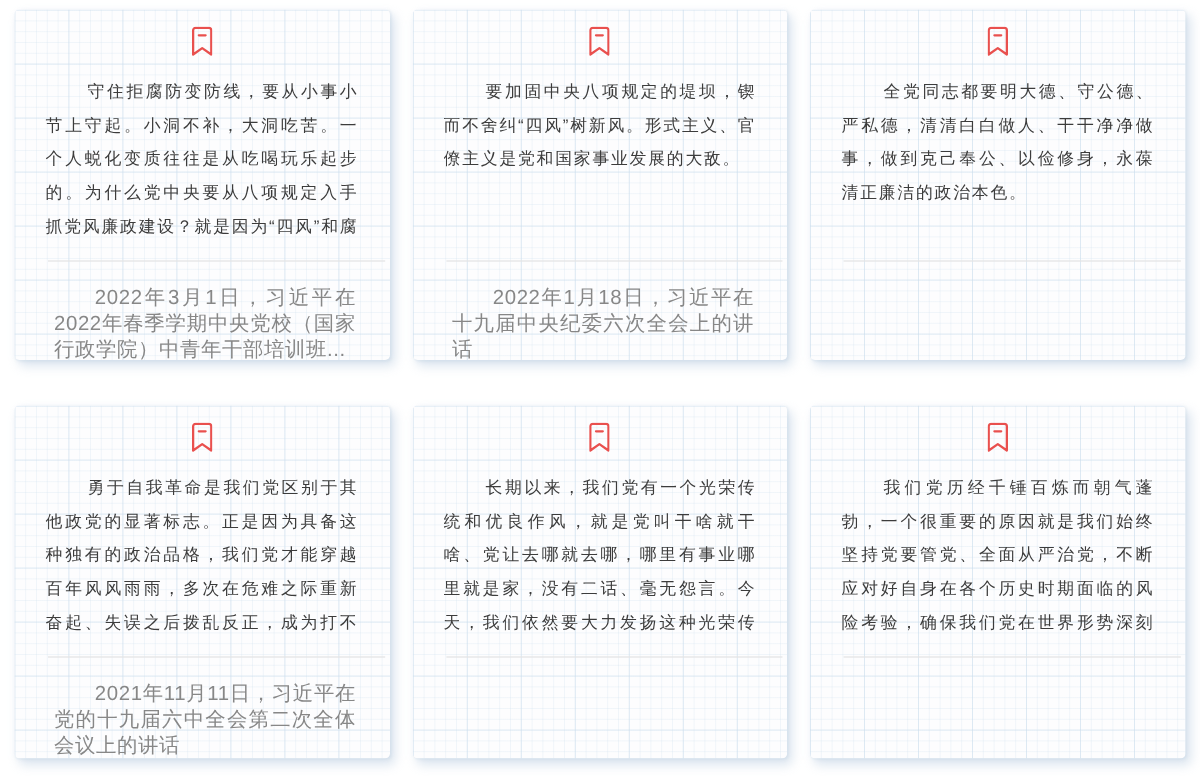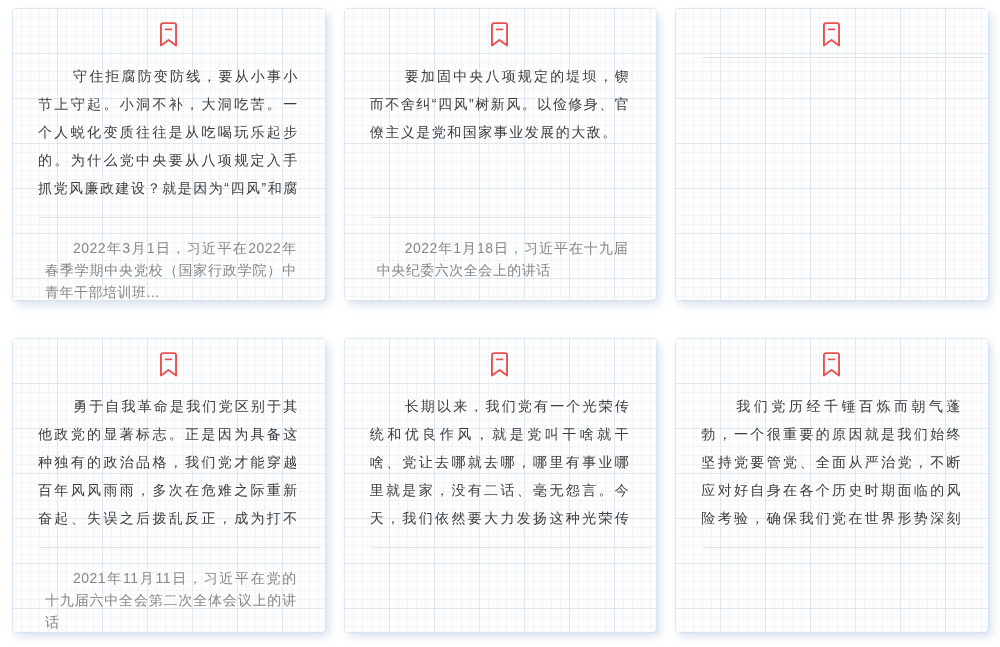--- a/index.html
+++ b/index.html
@@ -74,21 +74,21 @@
   .divider{
     border:none;
     height:1px;
     background:var(--divider-color,#e3e3e3);
     margin:10px -22px 0 2px;
     flex:none;
   }
   .source{
     margin-top:19px;
     padding:0 2px 0 7px;
-    font-size:14px;
+    font-size:17px;
     line-height:22px;
     letter-spacing:0.5px;
     color:var(--source-color,#878787);
     text-align:justify;
     text-indent:2em;
   }
 </style>
 </head>
 <body>
 
@@ -106,32 +106,33 @@
     <p class="source">2022年3月1日，习近平在2022年春季学期中央党校（国家行政学院）中青年干部培训班...</p>
   </article>
 
   <article class="card">
     <div class="icon-wrap">
       <svg class="bookmark" viewBox="0 0 18 26">
         <path d="M3.2 1 H14.8 A2.2 2.2 0 0 1 17 3.2 V24.6 L9 18.9 L1 24.6 V3.2 A2.2 2.2 0 0 1 3.2 1 Z"></path>
         <line x1="6" y1="7.6" x2="12" y2="7.6"></line>
       </svg>
     </div>
-    <p class="quote">要加固中央八项规定的堤坝，锲而不舍纠“四风”树新风。以俭修身、官僚主义是党和国家事业发展的大敌。</p>
+    <p class="quote">要加固中央八项规定的堤坝，锲而不舍纠“四风”树新风。形式主义、官僚主义是党和国家事业发展的大敌。</p>
     <hr class="divider">
     <p class="source">2022年1月18日，习近平在十九届中央纪委六次全会上的讲话</p>
   </article>
 
   <article class="card">
     <div class="icon-wrap">
       <svg class="bookmark" viewBox="0 0 18 26">
         <path d="M3.2 1 H14.8 A2.2 2.2 0 0 1 17 3.2 V24.6 L9 18.9 L1 24.6 V3.2 A2.2 2.2 0 0 1 3.2 1 Z"></path>
         <line x1="6" y1="7.6" x2="12" y2="7.6"></line>
       </svg>
     </div>
+    <p class="quote">全党同志都要明大德、守公德、严私德，清清白白做人、干干净净做事，做到克己奉公、以俭修身，永葆清正廉洁的政治本色。</p>
     <hr class="divider">
   </article>
 
   <article class="card">
     <div class="icon-wrap">
       <svg class="bookmark" viewBox="0 0 18 26">
         <path d="M3.2 1 H14.8 A2.2 2.2 0 0 1 17 3.2 V24.6 L9 18.9 L1 24.6 V3.2 A2.2 2.2 0 0 1 3.2 1 Z"></path>
         <line x1="6" y1="7.6" x2="12" y2="7.6"></line>
       </svg>
     </div>

